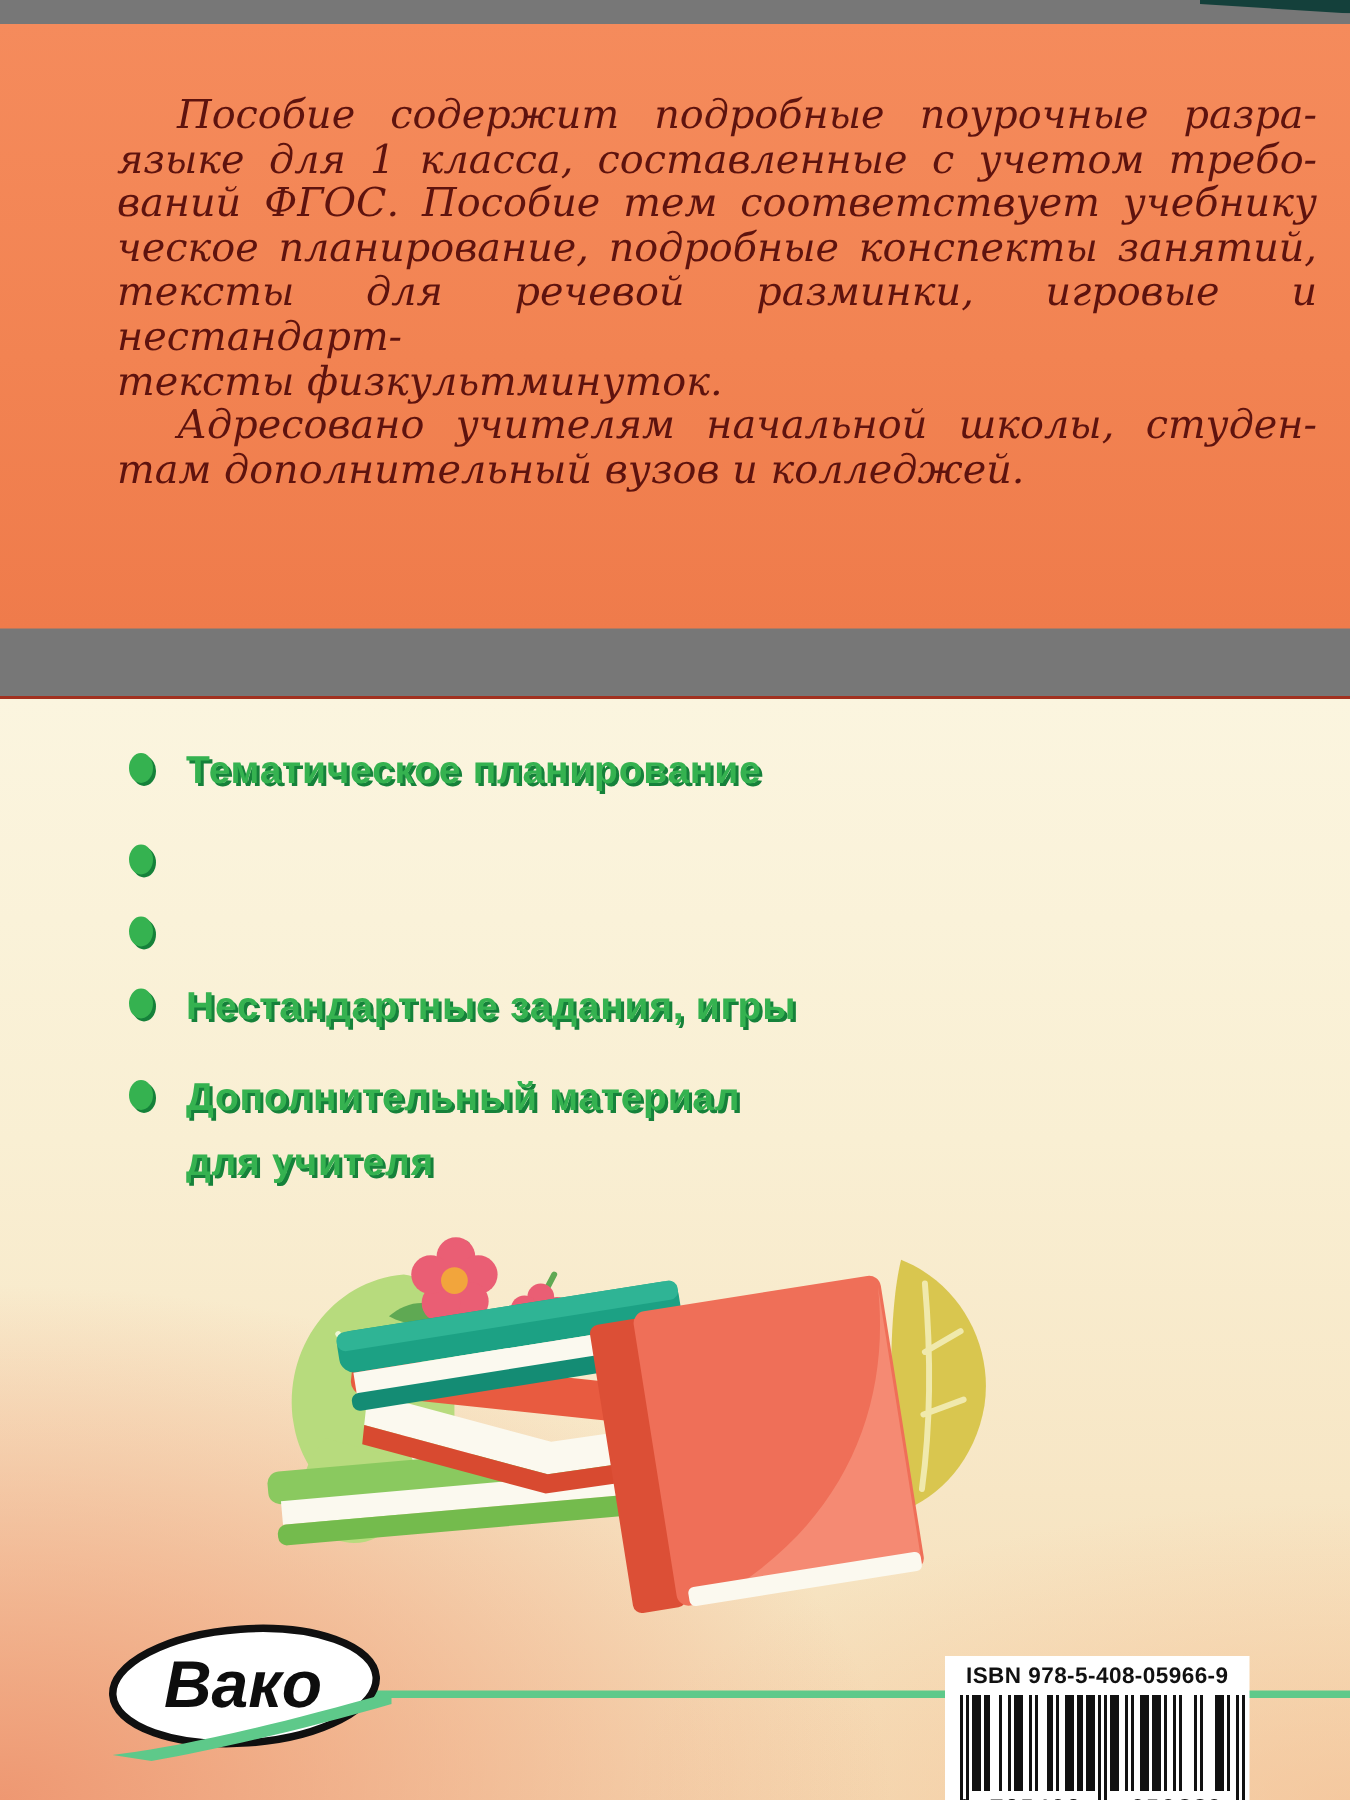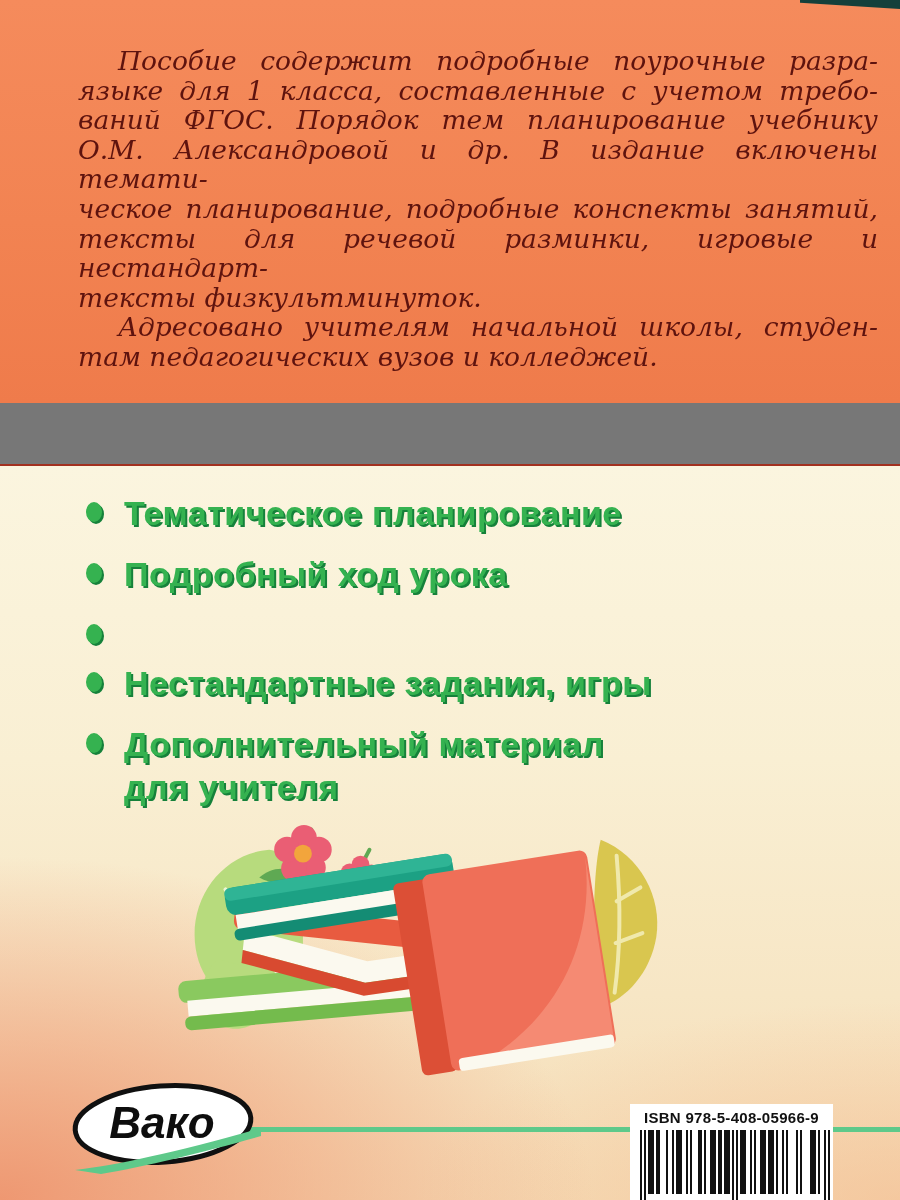--- a/index.html
+++ b/index.html
@@ -2,21 +2,21 @@
 <html lang="ru" style="--c-orange: #F28352; --c-orange_light: #F58B5C; --c-orange_deep: #EF7B4B; --c-maroon_text: #5E130E; --c-divider: #A23120; --c-corner_strip: #14403B; --c-cream: #FBF5DF; --c-salmon_glow: rgba(238,148,110,0.95); --c-green_text: #35B250; --c-green_shadow: #15813A; --c-green_line: #5EC98A; --c-ink: #111111; --c-panel_white: #FFFFFF; --c-leaf_light: #B7DB7D; --c-leaf_vein: #EDF6D4; --c-leaf_yellow: #D9C64F; --c-leaf_yellow_vein: #F0E9AC; --c-book_teal: #1CA184; --c-book_teal_top: #2FB495; --c-book_teal_dark: #148C74; --c-book_red: #E85B40; --c-book_red_dark: #D84A30; --c-book_green: #8AC95F; --c-book_green_dark: #74BB4D; --c-big_book: #EF6F58; --c-big_book_spine: #DC4F36; --c-big_book_hi: #F58A73; --c-pages: #FBF9EF; --c-flower: #EA5E74; --c-flower_center: #F2A53C; --c-stem: #5FA953;"><head>
 <meta charset="utf-8">
 <style>
   html,body{margin:0;padding:0;background:#777;}
   .cover{
     position:relative; width:900px; height:1200px; overflow:hidden;
     font-family:"Liberation Sans",sans-serif;
   }
   
   .sec-top{
-    position:absolute; left:0; top:0; width:900px; height:403px;
+    position:absolute; left:0; top:16px; width:900px; height:403px;
     background:linear-gradient(180deg, var(--c-orange_light,#F58B5C) 0%, var(--c-orange,#F28352) 55%, var(--c-orange_deep,#EF7B4B) 100%);
   }
   .corner-strip{
     position:absolute; right:0; top:0; width:100px; height:9px;
     background:var(--c-corner_strip,#14403B);
     clip-path:polygon(0 0,100% 0,100% 100%,0 30%);
   }
   .annotation{
     position:absolute; left:78px; right:22px; top:46px;
     font-family:"DejaVu Serif",serif; font-style:italic;
@@ -38,21 +38,21 @@
   
   .features{ position:absolute; left:86px; top:492px; right:40px; }
   .feat{ display:flex; align-items:flex-start; margin-bottom:18px; }
   .feat-dot{
     flex:none; width:16px; height:20px; border-radius:50%;
     background:var(--c-green_text,#35B250);
     box-shadow:2px 2px 0 var(--c-green_shadow,#15813A);
     margin:10px 22px 0 0;
   }
   .feat-text{
-    font-weight:bold; font-size:34px; line-height:43px; letter-spacing:.5px;
+    font-weight:bold; font-size:26px; line-height:43px; letter-spacing:.5px;
     color:var(--c-green_text,#35B250);
     text-shadow:2px 2px 0 var(--c-green_shadow,#15813A);
     white-space:pre-line;
   }
   
   .illus{ position:absolute; left:150px; top:812px; width:560px; height:268px; }
   
   .green-rule{
     position:absolute; left:243px; top:1127px; width:657px; height:5px;
     background:var(--c-green_line,#5EC98A); z-index:1;
@@ -79,41 +79,39 @@
 </style>
 </head>
 <body>
 
 <div class="cover">
 
   <div class="sec-top">
     <div class="annotation">
         <div class="ann-line indent">Пособие содержит подробные поурочные разра-</div>
         <div class="ann-line">языке для 1 класса, составленные с учетом требо-</div>
-        <div class="ann-line">ваний ФГОС. Порядок тем планирование учебнику</div>
-        <div class="ann-line">О.М. Александровой и др. В издание включены темати-</div>
+        <div class="ann-line">ваний ФГОС. Пособие тем соответствует учебнику</div>
         <div class="ann-line">ческое планирование, подробные конспекты занятий,</div>
         <div class="ann-line">тексты для речевой разминки, игровые и нестандарт-</div>
         <div class="ann-line last">тексты физкультминуток.</div>
         <div class="ann-line indent">Адресовано учителям начальной школы, студен-</div>
-        <div class="ann-line last">там педагогических вузов и колледжей.</div>
+        <div class="ann-line last">там дополнительный вузов и колледжей.</div>
       </div>
   </div>
   <div class="corner-strip"></div>
 
   <div class="sec-bottom"></div>
 
   <div class="features">
       <div class="feat">
         <span class="feat-dot"></span>
         <span class="feat-text">Тематическое планирование</span>
       </div>
       <div class="feat">
         <span class="feat-dot"></span>
-        <span class="feat-text">Подробный ход урока</span>
       </div>
       <div class="feat">
         <span class="feat-dot"></span>
       </div>
       <div class="feat">
         <span class="feat-dot"></span>
         <span class="feat-text">Нестандартные задания, игры</span>
       </div>
       <div class="feat">
         <span class="feat-dot"></span>

